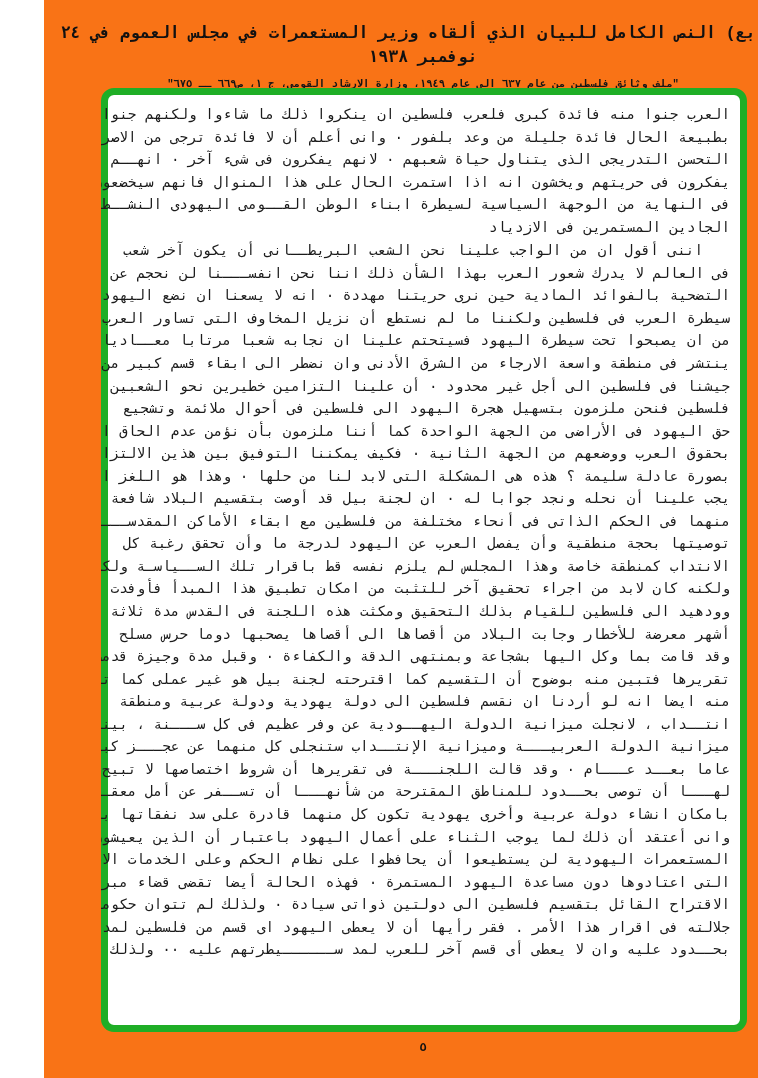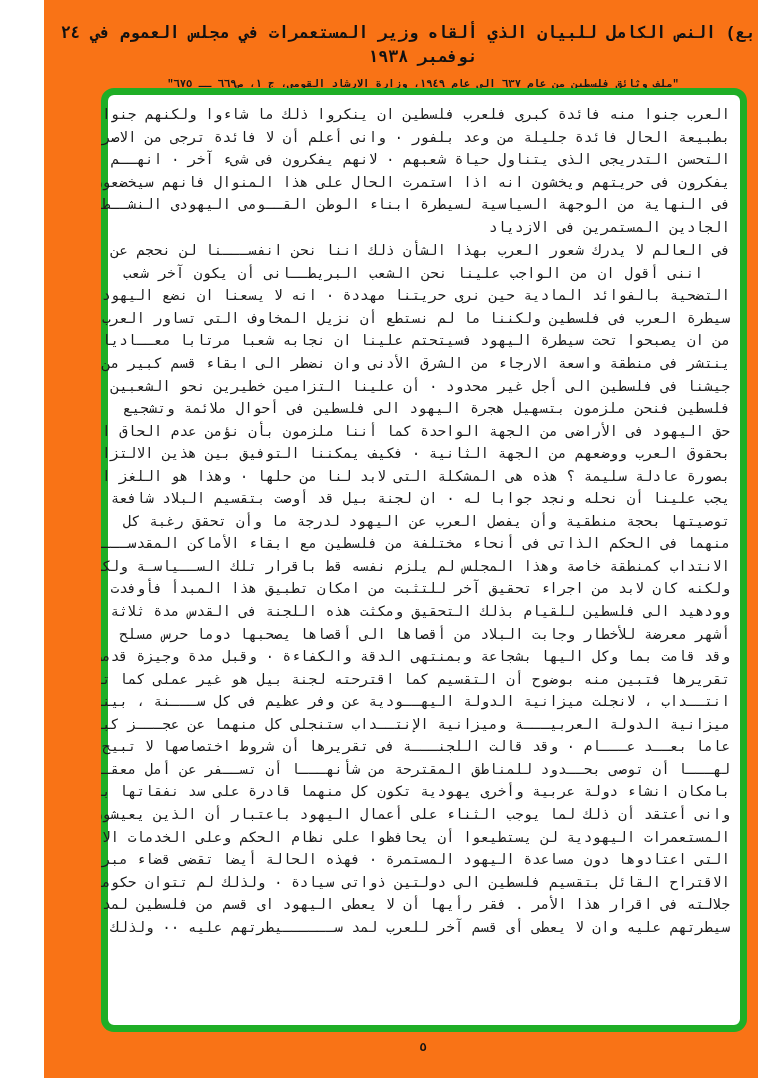--- a/index.html
+++ b/index.html
@@ -105,49 +105,50 @@
   <div class="text-block" id="body-text">
       <div class="para">
         <div class="tline">العرب جنوا منه فائدة كبرى فلعرب فلسطين ان ينكروا ذلك ما شاءوا ولكنهم جنوا</div>
         <div class="tline">بطبيعة الحال فائدة جليلة من وعد بلفور · وانى أعلم أن لا فائدة ترجى من الاصرار</div>
         <div class="tline">التحسن التدريجى الذى يتناول حياة شعبهم · لانهم يفكرون فى شىء آخر · انهــم</div>
         <div class="tline">يفكرون فى حريتهم ويخشون انه اذا استمرت الحال على هذا المنوال فانهم سيخضعون</div>
         <div class="tline">فى النهاية من الوجهة السياسية لسيطرة ابناء الوطن القــومى اليهودى النشــطين</div>
         <div class="tline short">الجادين المستمرين فى الازدياد</div>
       </div>
       <div class="para">
+        <div class="tline indent">اننى أقول ان من الواجب علينا نحن الشعب البريطــانى أن يكون آخر شعب</div>
         <div class="tline">فى العالم لا يدرك شعور العرب بهذا الشأن ذلك اننا نحن انفســـنا لن نحجم عن</div>
-        <div class="tline indent">اننى أقول ان من الواجب علينا نحن الشعب البريطــانى أن يكون آخر شعب</div>
         <div class="tline">التضحية بالفوائد المادية حين نرى حريتنا مهددة · انه لا يسعنا ان نضع اليهود تحت</div>
         <div class="tline">سيطرة العرب فى فلسطين ولكننا ما لم نستطع أن نزيل المخاوف التى تساور العرب</div>
         <div class="tline">من ان يصبحوا تحت سيطرة اليهود فسيتحتم علينا ان نجابه شعبا مرتابا معــاديا</div>
         <div class="tline">ينتشر فى منطقة واسعة الارجاء من الشرق الأدنى وان نضطر الى ابقاء قسم كبير من</div>
         <div class="tline">جيشنا فى فلسطين الى أجل غير محدود · أن علينا التزامين خطيرين نحو الشعبين فى</div>
         <div class="tline">فلسطين فنحن ملزمون بتسهيل هجرة اليهود الى فلسطين فى أحوال ملائمة وتشجيع</div>
         <div class="tline">حق اليهود فى الأراضى من الجهة الواحدة كما أننا ملزمون بأن نؤمن عدم الحاق الضرر</div>
         <div class="tline">بحقوق العرب ووضعهم من الجهة الثانية · فكيف يمكننا التوفيق بين هذين الالتزامين</div>
         <div class="tline">بصورة عادلة سليمة ؟ هذه هى المشكلة التى لابد لنا من حلها · وهذا هو اللغز الذى</div>
         <div class="tline">يجب علينا أن نحله ونجد جوابا له · ان لجنة بيل قد أوصت بتقسيم البلاد شافعة</div>
+        <div class="tline">منهما فى الحكم الذاتى فى أنحاء مختلفة من فلسطين مع ابقاء الأماكن المقدســـة تحت</div>
         <div class="tline">توصيتها بحجة منطقية وأن يفصل العرب عن اليهود لدرجة ما وأن تحقق رغبة كل</div>
-        <div class="tline">منهما فى الحكم الذاتى فى أنحاء مختلفة من فلسطين مع ابقاء الأماكن المقدســـة تحت</div>
         <div class="tline">الانتداب كمنطقة خاصة وهذا المجلس لم يلزم نفسه قط باقرار تلك الســياسـة ولكن</div>
         <div class="tline">ولكنه كان لابد من اجراء تحقيق آخر للتثبت من امكان تطبيق هذا المبدأ فأوفدت لجنة</div>
         <div class="tline">وودهيد الى فلسطين للقيام بذلك التحقيق ومكثت هذه اللجنة فى القدس مدة ثلاثة</div>
         <div class="tline">أشهر معرضة للأخطار وجابت البلاد من أقصاها الى أقصاها يصحبها دوما حرس مسلح</div>
         <div class="tline">وقد قامت بما وكل اليها بشجاعة وبمنتهى الدقة والكفاءة · وقبل مدة وجيزة قدمت اللجنة</div>
         <div class="tline">تقريرها فتبين منه بوضوح أن التقسيم كما اقترحته لجنة بيل هو غير عملى كما تبين</div>
+        <div class="tline">منه ايضا انه لو أردنا ان نقسم فلسطين الى دولة يهودية ودولة عربية ومنطقة</div>
         <div class="tline">انتــداب ، لانجلت ميزانية الدولة اليهــودية عن وفر عظيم فى كل ســـنة ، بينما</div>
         <div class="tline">ميزانية الدولة العربيـــة وميزانية الإنتــداب ستنجلى كل منهما عن عجـــز كبير</div>
         <div class="tline">عاما بعــد عـــام · وقد قالت اللجنـــة فى تقريرها أن شروط اختصاصها لا تبيح</div>
         <div class="tline">لهـــا أن توصى بحــدود للمناطق المقترحة من شأنهـــا أن تســفر عن أمل معقـــول</div>
         <div class="tline">بامكان انشاء دولة عربية وأخرى يهودية تكون كل منهما قادرة على سد نفقاتها بذاتها ·</div>
         <div class="tline">وانى أعتقد أن ذلك لما يوجب الثناء على أعمال اليهود باعتبار أن الذين يعيشون وراء</div>
         <div class="tline">المستعمرات اليهودية لن يستطيعوا أن يحافظوا على نظام الحكم وعلى الخدمات الاجتماعية</div>
         <div class="tline">التى اعتادوها دون مساعدة اليهود المستمرة · فهذه الحالة أيضا تقضى قضاء مبرما على</div>
         <div class="tline">الاقتراح القائل بتقسيم فلسطين الى دولتين ذواتى سيادة · ولذلك لم تتوان حكومة</div>
         <div class="tline">جلالته فى اقرار هذا الأمر . فقر رأيها أن لا يعطى اليهود اى قسم من فلسطين لمد</div>
-        <div class="tline">سيطرتهم عليه وان لا يعطى أى قسم آخر للعرب لمد ســــــيطرتهم عليه ·· ولذلك</div>
+        <div class="tline">بحــدود عليه وان لا يعطى أى قسم آخر للعرب لمد ســــــيطرتهم عليه ·· ولذلك</div>
       </div>
     </div>
 
   <div class="page-number">٥</div>
 
 </div>
 
 </body></html>

